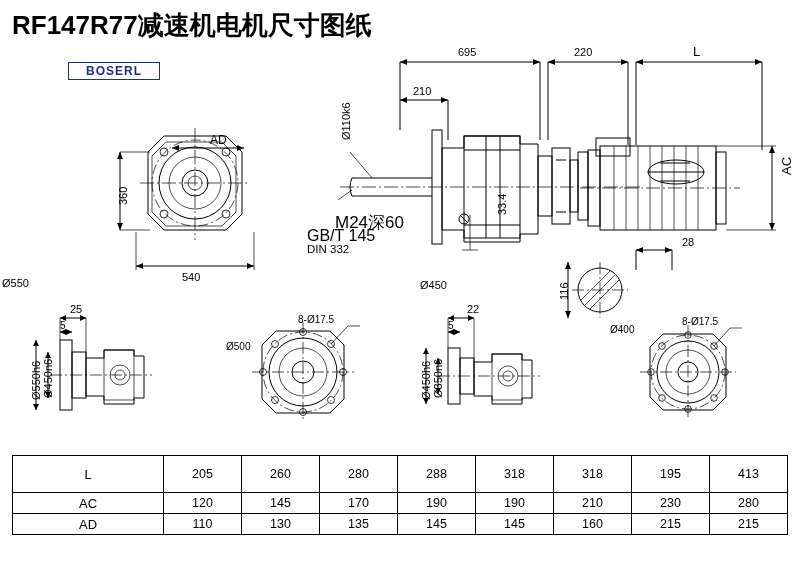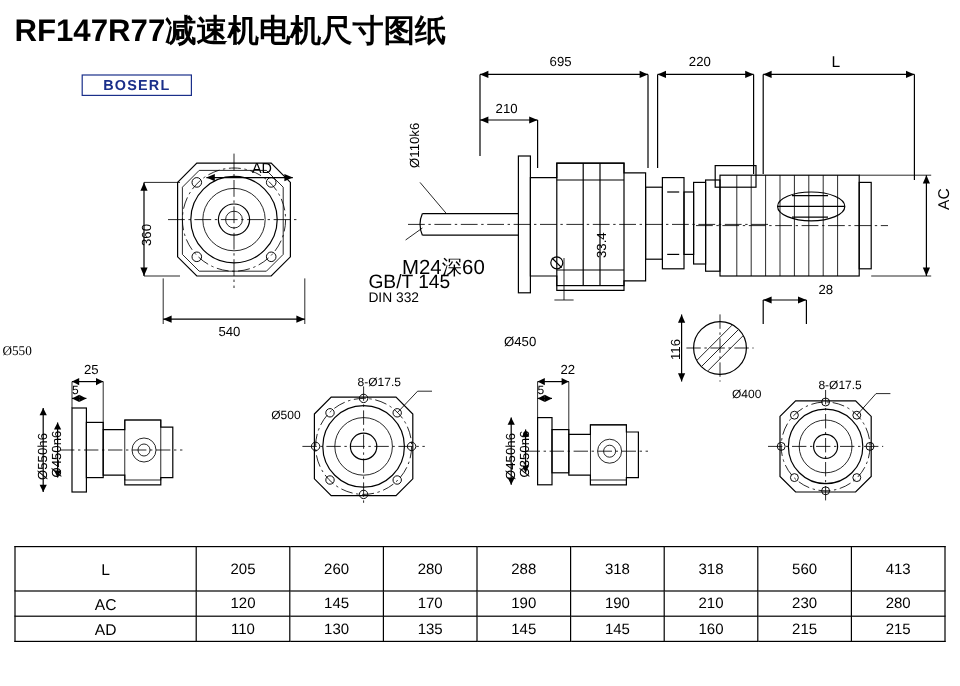--- a/index.html
+++ b/index.html
@@ -318,21 +318,21 @@
   <div class="lbl" style="left:0;top:0;">
     <span class="vert" style="position:absolute;left:558px;top:300px;">116</span>
   </div>
 
   <div class="lbl" style="left:210px;top:133px;font-size:12px;">AD</div>
   <div class="lbl" style="left:0;top:0;">
     <span class="vert" style="position:absolute;left:117px;top:205px;">360</span>
   </div>
   <div class="lbl" style="left:182px;top:271px;text-align:center;">540</div>
 
-  <div class="lbl" style="left:2px;top:287px;font-family:Liberation Serif, serif;">Ø550</div>
+  <div class="lbl" style="left:2px;top:277px;">Ø550</div>
   <div class="lbl" style="left:420px;top:279px;">Ø450</div>
 
   <div class="lbl" style="left:70px;top:303px;">25</div>
   <div class="lbl" style="left:60px;top:320px;font-size:10px;">5</div>
   <div class="lbl" style="left:467px;top:303px;">22</div>
   <div class="lbl" style="left:448px;top:320px;font-size:10px;">5</div>
 
   <div class="lbl small" style="left:298px;top:314px;">8-Ø17.5</div>
   <div class="lbl small" style="left:682px;top:316px;">8-Ø17.5</div>
   <div class="lbl small" style="left:226px;top:341px;">Ø500</div>
@@ -354,21 +354,21 @@
   <table class="tbl">
     <tbody>
       <tr>
         <td class="head lab">L</td>
         <td>205</td>
         <td>260</td>
         <td>280</td>
         <td>288</td>
         <td>318</td>
         <td>318</td>
-        <td>560</td>
+        <td>195</td>
         <td>413</td>
       </tr>
       <tr>
         <td class="head lab">AC</td>
         <td>120</td>
         <td>145</td>
         <td>170</td>
         <td>190</td>
         <td>190</td>
         <td>210</td>

